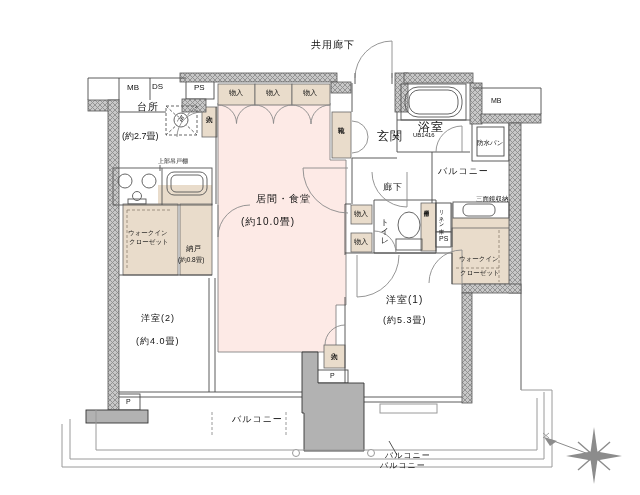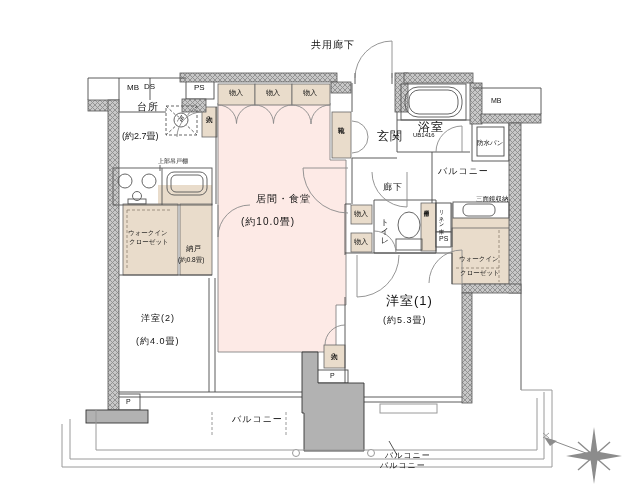--- a/index.html
+++ b/index.html
@@ -161,21 +161,21 @@
     <path d="M549,433 L543,438 M543,433 L549,438" stroke="#8c8c8c" stroke-width="0.8" fill="none"></path>
     <path d="M578,442 L610,470 M610,442 L578,470" stroke="#8c8c8c" stroke-width="1.4" fill="none"></path>
     <polygon points="594,427 590,456 594,484 598,456" fill="#8c8c8c"></polygon>
     <polygon points="566,456 594,451 622,456 594,461" fill="#8c8c8c"></polygon>
   </g>
 </svg>
 
   <div class="lbl" style="left:311px;top:39px;font-size:10px">共用廊下</div>
 
   <div class="lbl small" style="left:127px;top:84px;font-size:8px">MB</div>
-  <div class="lbl small" style="left:144px;top:83px;font-size:8px">DS</div>
+  <div class="lbl small" style="left:152px;top:83px;font-size:8px">DS</div>
   <div class="lbl small" style="left:194px;top:84px;font-size:8px">PS</div>
 
   <div class="lbl" style="left:137px;top:101px;font-size:10px">台所</div>
   <div class="lbl small" style="left:122px;top:132px;font-size:9px">(約2.7畳)</div>
   <div class="lbl small" style="left:177px;top:115px;font-size:7.5px">冷</div>
   <div class="lbl small" style="left:158px;top:158px;font-size:6px">上部吊戸棚</div>
 
   <div class="lbl small" style="left:229px;top:89px;font-size:7px">物入</div>
   <div class="lbl small" style="left:266px;top:89px;font-size:7px">物入</div>
   <div class="lbl small" style="left:303px;top:89px;font-size:7px">物入</div>
@@ -201,21 +201,21 @@
   <div class="lbl small" style="left:459px;top:255px;font-size:6.5px">ウォークイン</div>
   <div class="lbl small" style="left:460px;top:269px;font-size:6.5px">クローゼット</div>
   <div class="lbl small" style="left:128px;top:229px;font-size:6.5px">ウォークイン</div>
   <div class="lbl small" style="left:129px;top:238px;font-size:6.5px">クローゼット</div>
   <div class="lbl small" style="left:186px;top:245px;font-size:7.5px">納戸</div>
   <div class="lbl small" style="left:178px;top:256px;font-size:6.5px">(約0.8畳)</div>
 
   <div class="lbl" style="left:256px;top:193px;font-size:10px">居間・食堂</div>
   <div class="lbl" style="left:241px;top:216px;font-size:10px">(約10.0畳)</div>
 
-  <div class="lbl" style="left:386px;top:294px;font-size:13px">洋室(1)</div>
+  <div class="lbl" style="left:386px;top:294px;font-size:10px">洋室(1)</div>
   <div class="lbl" style="left:383px;top:316px;font-size:9px">(約5.3畳)</div>
   <div class="lbl" style="left:141px;top:314px;font-size:9px">洋室(2)</div>
   <div class="lbl" style="left:136px;top:337px;font-size:9px">(約4.0畳)</div>
 
   <div class="lbl v" style="left:330px;top:347px;font-size:7px">物入</div>
   <div class="lbl small" style="left:330px;top:372px;font-size:7px">P</div>
   <div class="lbl small" style="left:126px;top:398px;font-size:7px">P</div>
 
   <div class="lbl" style="left:232px;top:415px;font-size:9px">バルコニー</div>
   <div class="lbl" style="left:385px;top:452px;font-size:8px">バルコニー</div>

